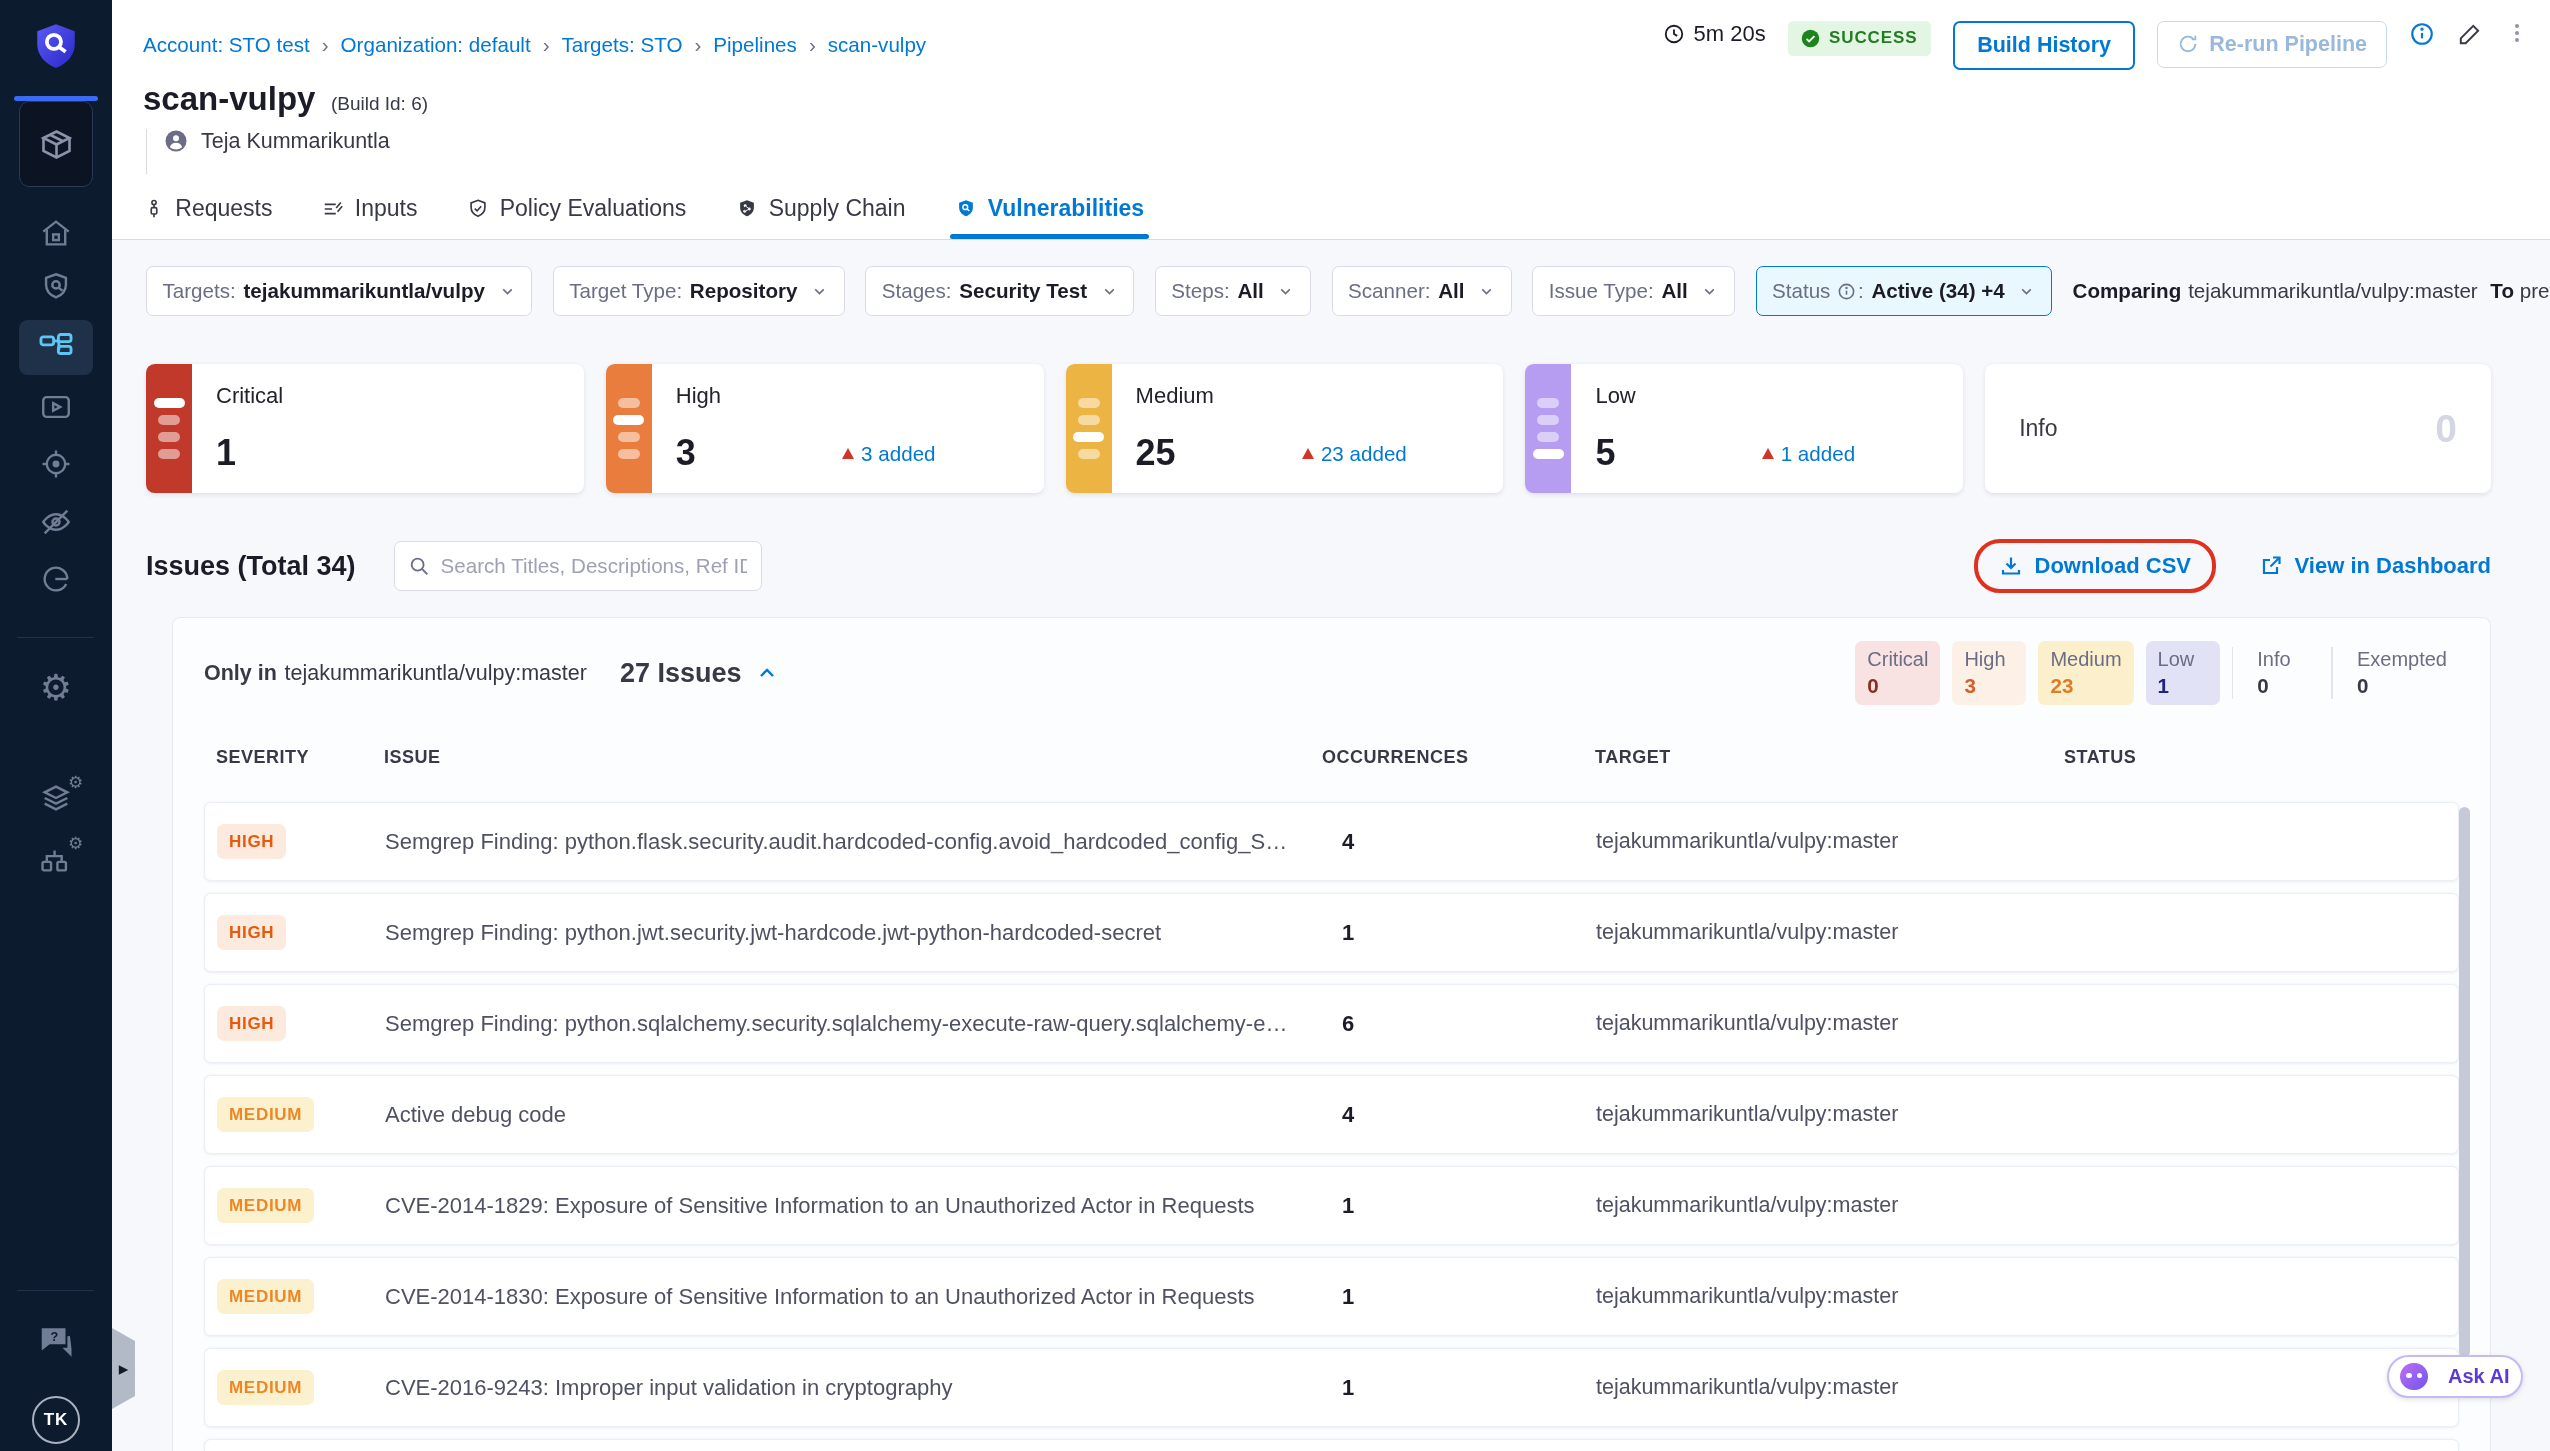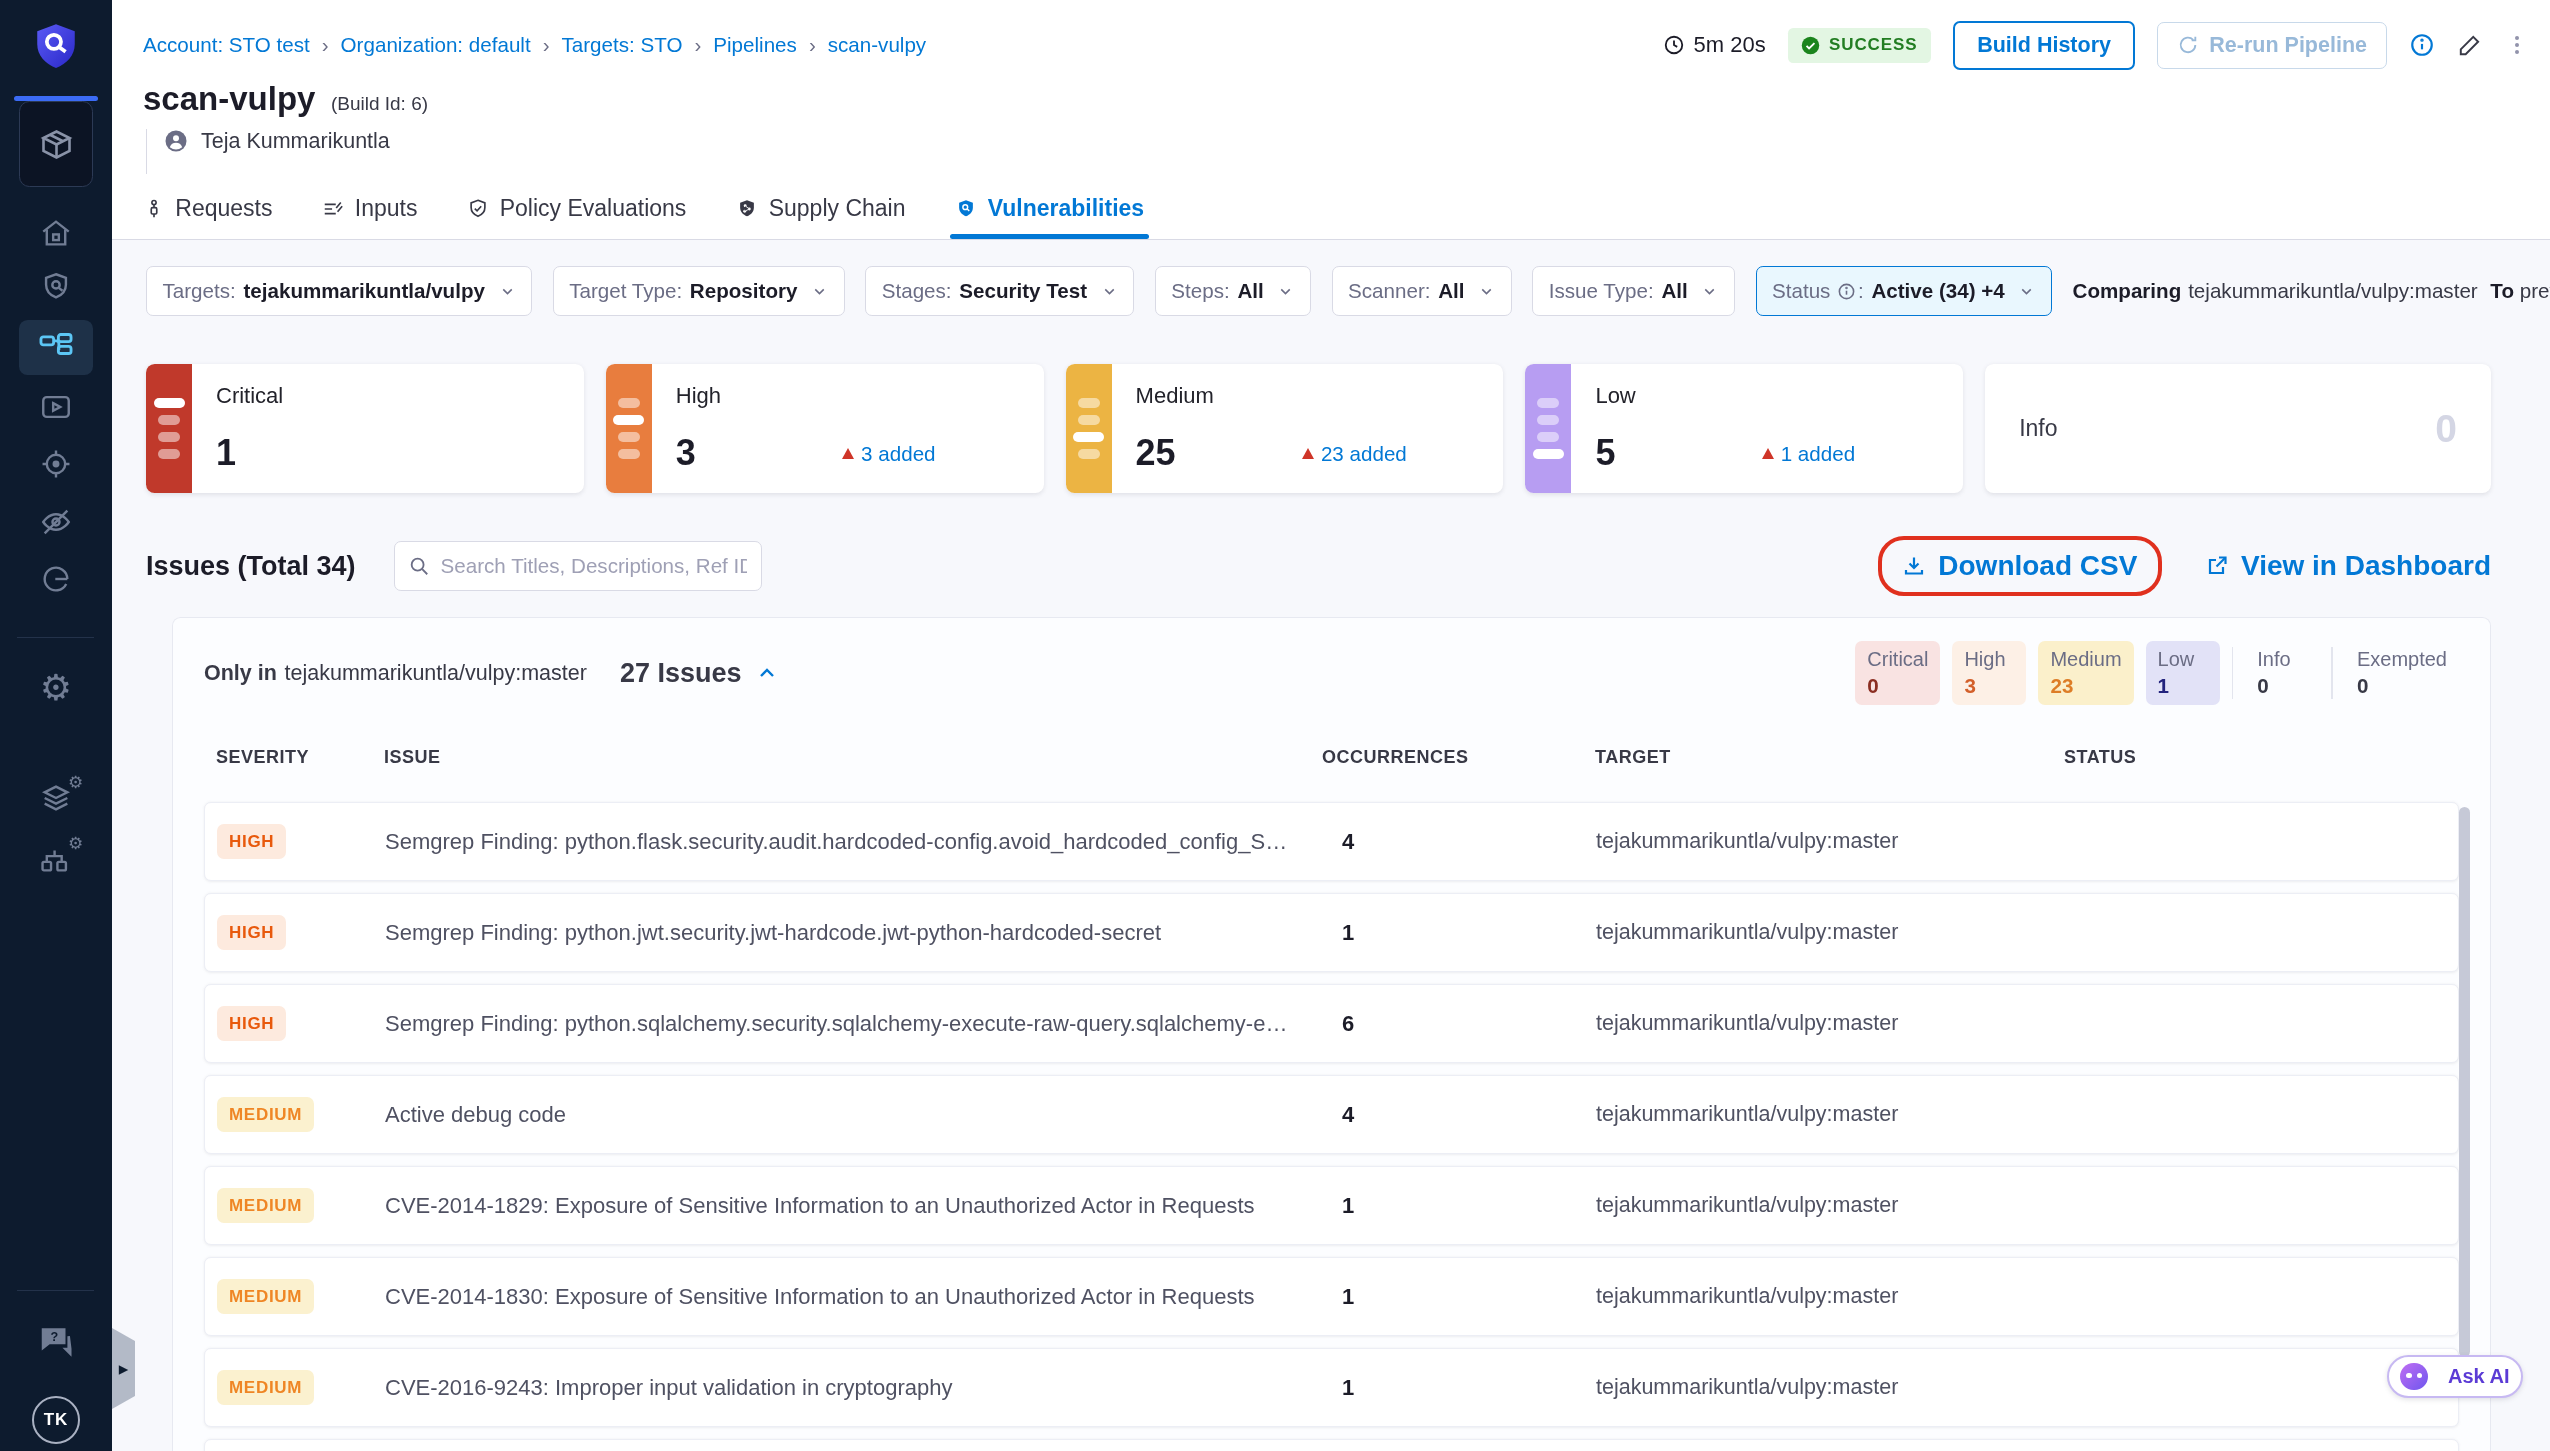--- a/index.html
+++ b/index.html
@@ -23,21 +23,21 @@
   #collapse-handle { position:absolute; left:112px; top:1328px; width:23px; height:81px; background:#b3bac7; border-radius:0 8.6px 8.6px 0; clip-path:polygon(0 0,100% 16%,100% 84%,0 100%); display:flex; align-items:center; justify-content:center; color:#0d1b2e; font-size:19px; }
 
   
   #main { position:absolute; left:112px; top:0; width:2439px; height:1451px; }
   #top { position:relative; height:240px; background:#ffffff; border-bottom:1.7px solid #d9dae5; }
   .crumb-row { display:flex; align-items:center; padding:20.6px 22px 0 31px; }
   .crumbs { display:flex; align-items:center; gap:12px; font-size:20.6px; }
   .crumb { color:#0278d5; cursor:pointer; }
   .crumb-sep { color:#6b6d85; font-size:20.6px; }
   .crumb-sep::after { content:"›"; }
-  .actions { margin-left:auto; display:flex; align-items:center; gap:22px; }
+  .actions { margin-left:auto; display:flex; align-items:flex-start; gap:22px; }
   .duration { display:flex; align-items:center; gap:8.6px; font-size:22px; color:#1c1c28; }
   .badge-success { display:flex; align-items:center; gap:8.6px; background:#e3f6e3; border-radius:5.2px; padding:7.7px 13.7px; color:#227d22; font-size:17px; font-weight:700; letter-spacing:0.9px; }
   .btn-primary-outline { border:2.1px solid #0278d5; color:#0278d5; background:#fff; border-radius:6.9px; padding:10.3px 22px; font-size:21.5px; font-weight:600; cursor:pointer; font-family:inherit; }
   .btn-disabled { display:flex; align-items:center; gap:10.3px; border:1.7px solid #c8d9ea; color:#98b9d9; background:#fff; border-radius:6.9px; padding:10.3px 19px; font-size:21.5px; font-weight:600; }
   .title-row { margin:10.3px 0 0 31px; display:flex; align-items:baseline; gap:15.5px; }
   .page-title { font-size:33px; font-weight:700; color:#1c1c28; }
   .build-id { font-size:19px; color:#383946; }
   .user-row { margin:10.3px 0 0 34px; border-left:1.7px solid #d9dae5; padding-left:17px; height:45px; display:flex; align-items:flex-start; gap:13px; }
   .user-name { font-size:21.5px; color:#383946; }
   .tabs-row { position:absolute; bottom:0; left:31px; display:flex; gap:50px; }
@@ -71,21 +71,21 @@
   .tri { width:0; height:0; border-left:6.9px solid transparent; border-right:6.9px solid transparent; border-bottom:11px solid #cf3528; }
   .card.info-card { display:flex; align-items:center; justify-content:space-between; padding:0 34px; }
   .info-label { font-size:23px; color:#383946; }
   .info-zero { font-size:39px; font-weight:600; color:#d4d6e4; }
 
   .issues-row { margin-top:48px; display:flex; align-items:center; height:50px; }
   .issues-heading { font-size:27px; font-weight:700; color:#1c1c28; }
   .searchbox { margin-left:38px; width:368px; height:50px; background:#fff; border:1.7px solid #d9dae5; border-radius:6.9px; display:flex; align-items:center; padding:0 13.7px; gap:10.3px; color:#6b6d85; }
   .searchbox input { border:none; outline:none; flex:1; font-size:20.6px; font-family:inherit; color:#1c1c28; background:transparent; }
   .searchbox input::placeholder { color:#9fa0b5; }
-  .link-btn { display:flex; align-items:center; gap:12px; color:#0278d5; font-size:28px; font-weight:600; cursor:pointer; white-space:nowrap; }
+  .link-btn { display:flex; align-items:center; gap:12px; color:#0278d5; font-size:22px; font-weight:600; cursor:pointer; white-space:nowrap; }
   .annotation { margin-left:auto; border:4.3px solid #e0301e; border-radius:26px; padding:10.3px 20.6px; }
   .view-btn { margin-left:43px; }
 
   .panel { margin-top:26px; height:1074px; background:#fcfdff; border:1.7px solid #e7e9f1; border-bottom:none; border-radius:8.6px 8.6px 0 0; padding:24px 31px 0; position:relative;margin-left:26px; }
   .group-row { height:62px; display:flex; align-items:center; }
   .only-in { font-size:21.5px; color:#383946; }
   .only-in b { font-weight:700; }
   .group-target { font-size:21.5px; color:#383946; margin-left:7.7px; }
   .group-count { font-size:27px; font-weight:700; color:#383946; margin-left:33px; }
   .chev-up { margin-left:13.7px; color:#0278d5; display:flex; cursor:pointer; }

